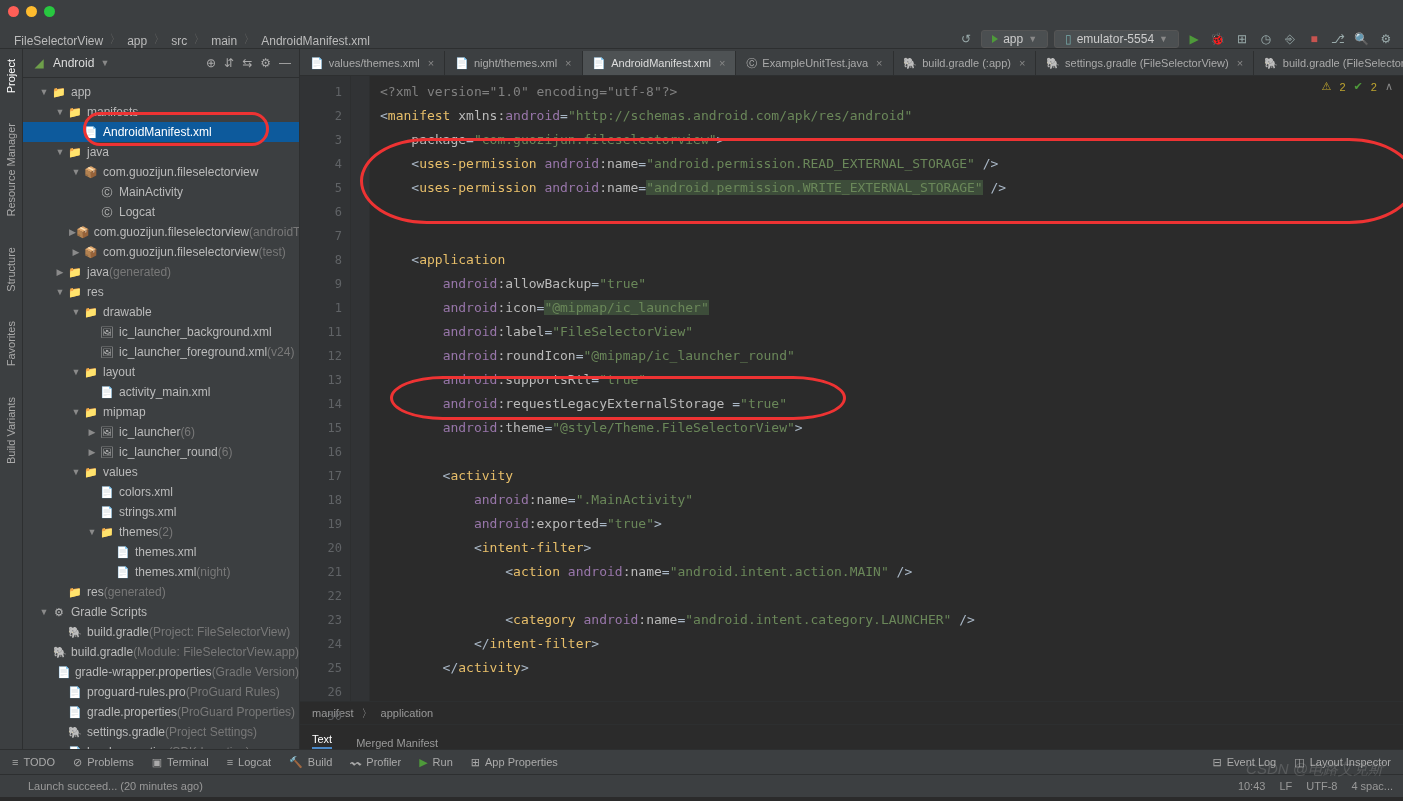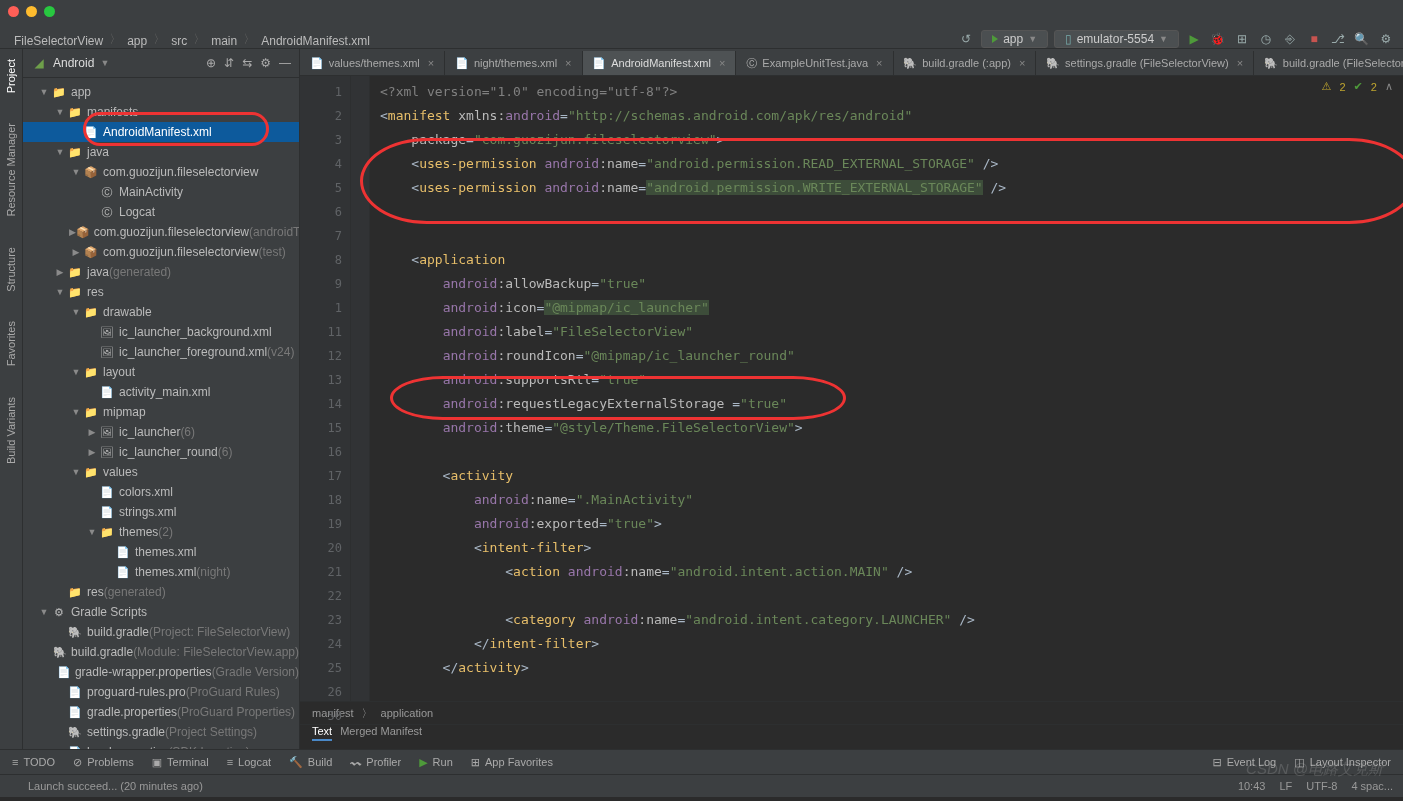--- a/index.html
+++ b/index.html
@@ -38,21 +38,21 @@
   .tab.active{background:#4e5254;color:#ddd}
   .tab .x{color:#888;margin-left:3px}
   .editor-body{flex:1;display:flex;min-height:0;position:relative}
   .gutter{width:50px;background:#313335;border-right:1px solid #2d2f30;padding-top:4px}
   .ln{height:24px;line-height:24px;text-align:right;padding-right:8px;color:#606366;font-family:Menlo,monospace;font-size:12px}
   .img-gut{width:18px;background:#313335;border-right:1px solid #2d2f30}
   .code{flex:1;padding:4px 10px;font-family:Menlo,monospace;font-size:13px;line-height:24px;white-space:pre;overflow:auto}.c-attr{color:#BABABA}.c-ns{color:#9876AA}.c-str{color:#6A8759}.c-tag{color:#E8BF6A}.c-pre{color:#808080}
   .hl-attr{background:#3d4d3a;color:#6A8759}
   .warn-top{position:absolute;top:4px;right:10px;color:#bfa52f;font-size:11px;display:flex;align-items:center;gap:8px}
   .crumb-bar{height:22px;border-top:1px solid #2d2f30;display:flex;align-items:center;padding-left:12px;gap:8px;color:#999;font-size:11px}
-  .bot-tabs{height:24px;border-top:1px solid #2d2f30;display:flex;align-items:flex-start;padding-left:12px;gap:8px;color:#999;font-size:11px}
+  .bot-tabs{height:24px;border-top:1px solid #2d2f30;display:flex;align-items:flex-end;padding-left:12px;gap:24px;color:#999;font-size:11px}
   .bot-tab{cursor:pointer}.bot-tab.active{color:#fff;border-bottom:2px solid #4a88c7;padding-bottom:2px}
   .tool-window{height:24px;background:#3c3f41;border-top:1px solid #2d2f30;display:flex;align-items:center;padding:0 12px;gap:18px;color:#aaa;font-size:11px}
   .tw-item{display:flex;align-items:center;gap:5px;cursor:pointer}
   .status{height:22px;background:#3c3f41;border-top:1px solid #2d2f30;display:flex;align-items:center;justify-content:space-between;padding:0 10px;color:#999;font-size:11px}
   .status-r{display:flex;gap:14px;align-items:center}
   .watermark{position:absolute;right:20px;bottom:22px;color:rgba(255,255,255,.15);font-size:15px;font-style:italic;pointer-events:none}
   .redcircle{position:absolute;border:3px solid #e33;border-radius:50%/50%;pointer-events:none}
 </style>
 </head>
 <body>
@@ -437,21 +437,21 @@
   <span class="tw-item">≡ <span>TODO</span></span>
   <span class="tw-item">⊘ <span>Problems</span></span>
   <span class="tw-item">▣ <span>Terminal</span></span>
   <span class="tw-item">≡ <span>Logcat</span></span>
   <span class="tw-item">🔨 <span>Build</span></span>
   <span class="tw-item">〰 <span>Profiler</span></span>
   <span class="tw-item">
       <span style="color:#4e9a3a">▶</span> 
       <span>Run</span>
     </span>
-  <span class="tw-item">⊞ <span>App Favorites</span></span>
+  <span class="tw-item">⊞ <span>App Properties</span></span>
   <div style="flex:1"></div>
   <span class="tw-item">⊟ <span>Event Log</span></span>
   <span class="tw-item">◫ <span>Layout Inspector</span></span>
 </div>
 
 <div class="status">
   <span style="margin-left:18px">Launch succeed... (20 minutes ago)</span>
   <div class="status-r">
     <span>10:43</span>
     <span>LF</span>

